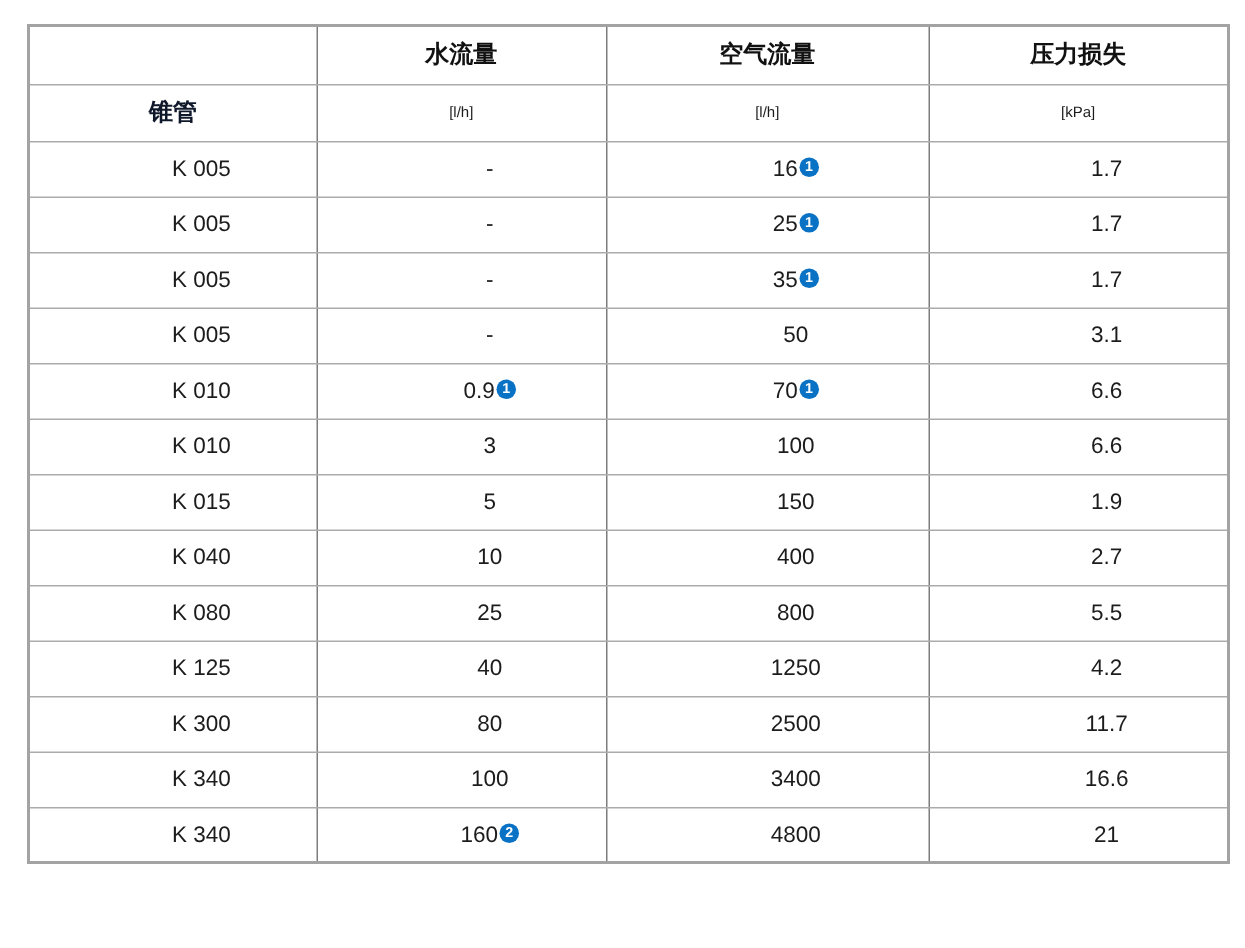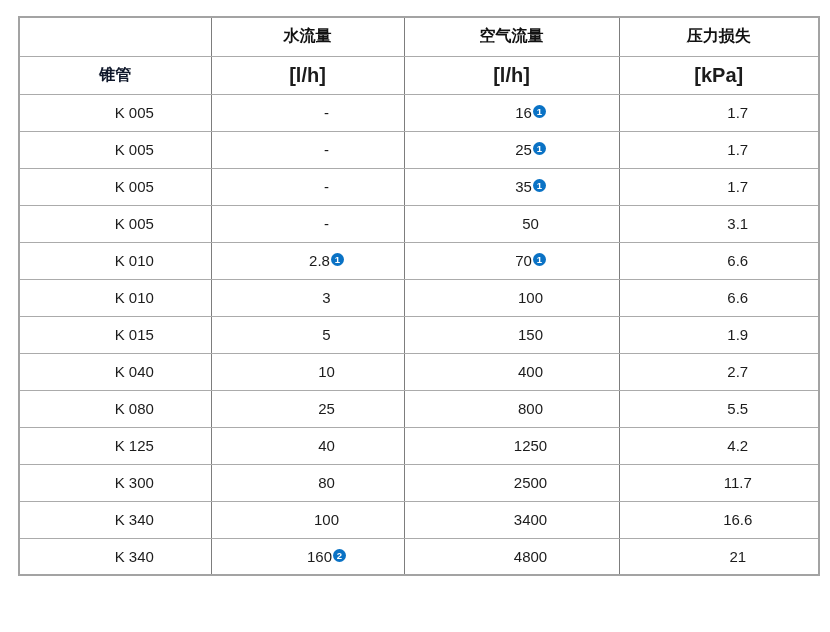--- a/index.html
+++ b/index.html
@@ -36,22 +36,22 @@
   }
   thead tr.hdr-cn th {
     height: 39px;
     font-family: "DejaVu Serif", "Liberation Serif", serif;
     font-weight: bold;
     font-size: 16px;
     color: #111111;
   }
   thead tr.hdr-unit th {
     height: 38px;
-    font-size: 20px;
-    font-weight: bold;
+    font-size: 10px;
+    font-weight: normal;
     color: #1c1c1c;
   }
   thead tr.hdr-unit th.cone {
     font-family: "DejaVu Serif", "Liberation Serif", serif;
     font-weight: bold;
     font-size: 16px;
     color: #0f172a;
   }
   tbody td {
     height: 37px;
@@ -124,21 +124,21 @@
 
     <tr>
       <td><span class="v">K 005</span></td>
       <td><span class="v">-</span></td>
       <td><span class="v">50</span></td>
       <td><span class="v">3.1</span></td>
     </tr>
 
     <tr>
       <td><span class="v">K 010</span></td>
-      <td><span class="v">2.8</span><span class="badge" style="background: rgb(10, 114, 197);">1</span></td>
+      <td><span class="v">0.9</span><span class="badge" style="background: rgb(10, 114, 197);">1</span></td>
       <td><span class="v">70</span><span class="badge" style="background: rgb(10, 114, 197);">1</span></td>
       <td><span class="v">6.6</span></td>
     </tr>
 
     <tr>
       <td><span class="v">K 010</span></td>
       <td><span class="v">3</span></td>
       <td><span class="v">100</span></td>
       <td><span class="v">6.6</span></td>
     </tr>

